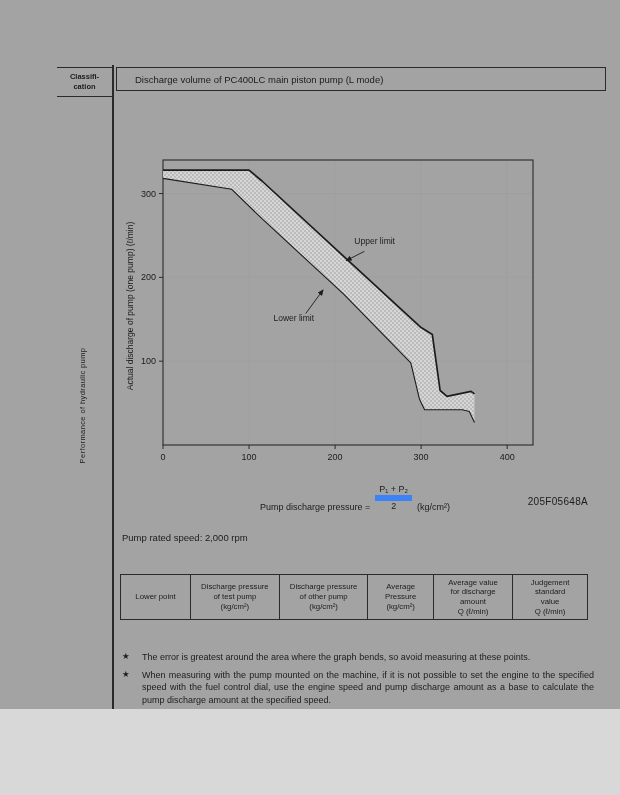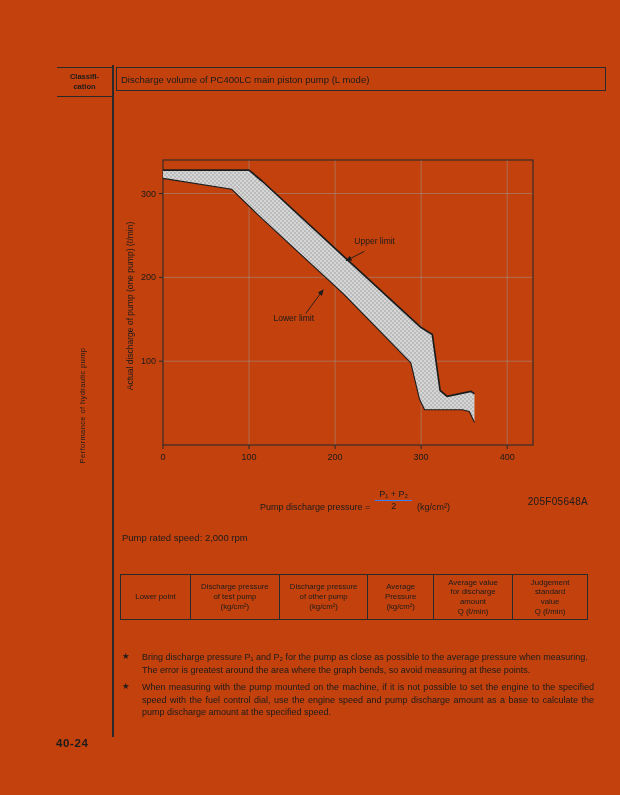--- a/index.html
+++ b/index.html
@@ -1,38 +1,38 @@
 <!DOCTYPE html>
 <html><head>
 <meta charset="utf-8">
 <style>
   html,body{margin:0;padding:0;background:#d8d8d8;}
-  .page{position:relative;width:620px;height:795px;background:#c2410c;
+  .page{position:relative;width:620px;height:709px;background:#a3a3a3;
         font-family:"Liberation Sans",sans-serif;color:#1c1c1c;overflow:hidden;}
 
   .classification{position:absolute;left:57px;top:67px;width:55px;
         border-top:1.5px solid #2a2a2a;border-bottom:1.5px solid #2a2a2a;
         padding:4px 0;text-align:center;font-size:7.5px;line-height:1.35;
         white-space:pre-line;font-weight:bold;}
   .vdivider{position:absolute;left:112px;top:65px;width:1.5px;height:672px;background:#2a2a2a;}
   .side-rotated{position:absolute;left:66px;top:250px;width:34px;height:310px;
         display:flex;align-items:center;justify-content:center;}
   .side-rotated span{transform:rotate(-90deg);white-space:nowrap;font-size:7.5px;letter-spacing:.4px;}
 
   .title-box{position:absolute;left:116px;top:67px;width:490px;height:24px;
         border:1.2px solid #2a2a2a;display:flex;align-items:center;
-        padding-left:4px;font-size:9.5px;box-sizing:border-box;}
+        padding-left:18px;font-size:9.5px;box-sizing:border-box;}
 
   .chart-area{position:absolute;left:118px;top:148px;width:474px;}
   .xaxis-row{position:relative;height:30px;display:flex;justify-content:center;
         align-items:flex-end;font-size:9px;}
   .figure-code{position:absolute;right:4px;top:14px;font-size:10px;letter-spacing:.3px;}
 
   .frac{display:inline-flex;flex-direction:column;align-items:center;margin:0 5px;line-height:1.2;}
-  .frac .num{border-bottom:1px solid #3b82f6;padding:0 4px;}
+  .frac .num{border-bottom:6px solid #3b82f6;padding:0 4px;}
 
   .rated{position:absolute;left:122px;top:532px;font-size:9.5px;}
 
   .spec-table{position:absolute;left:120px;top:574px;width:468px;
         border-collapse:collapse;font-size:7.8px;text-align:center;table-layout:fixed;}
   .spec-table th,.spec-table td{border:1px solid #2a2a2a;padding:2px 3px;
         font-weight:normal;white-space:pre-line;vertical-align:middle;line-height:1.25;}
   .spec-table th{height:40px;}
   .spec-table td{height:20px;}
 
@@ -154,21 +154,20 @@
 value
 Q (ℓ/min)</th>
     </tr>
   </tbody>
     </table>
 
   <div class="notes">
     <div class="note">
       <span class="star">★</span>
       <div class="body">
-        <div>Bring discharge pressure P₁ and P₂ for the pump as close as possible to the average pressure when measuring.</div>
         <div>The error is greatest around the area where the graph bends, so avoid measuring at these points.</div>
       </div>
     </div>
     <div class="note">
       <span class="star">★</span>
       <div class="body">
         <div>When measuring with the pump mounted on the machine, if it is not possible to set the engine to the specified speed with the fuel control dial, use the engine speed and pump discharge amount as a base to calculate the pump discharge amount at the specified speed.</div>
       </div>
     </div>
   </div>

